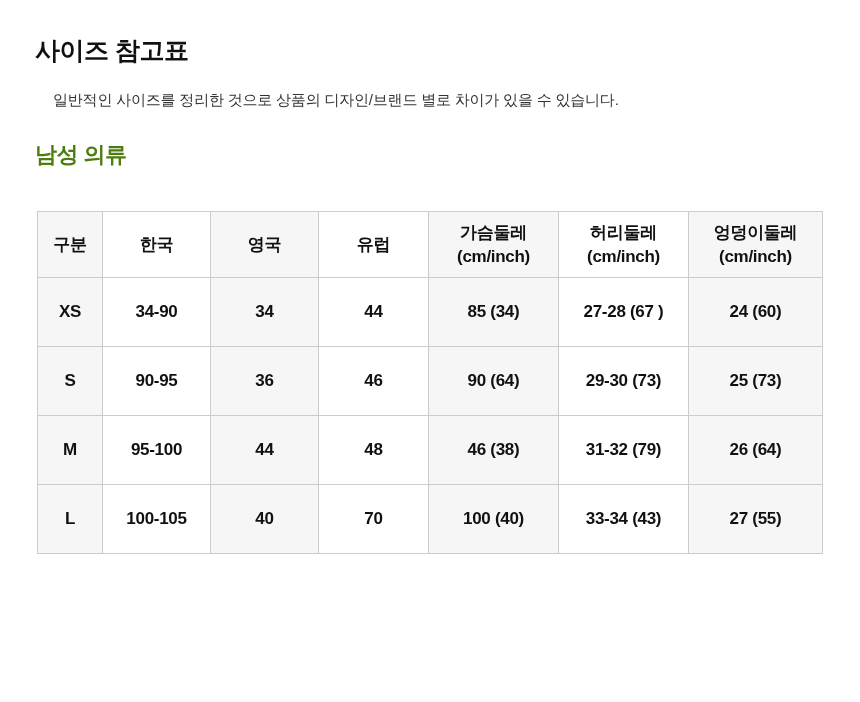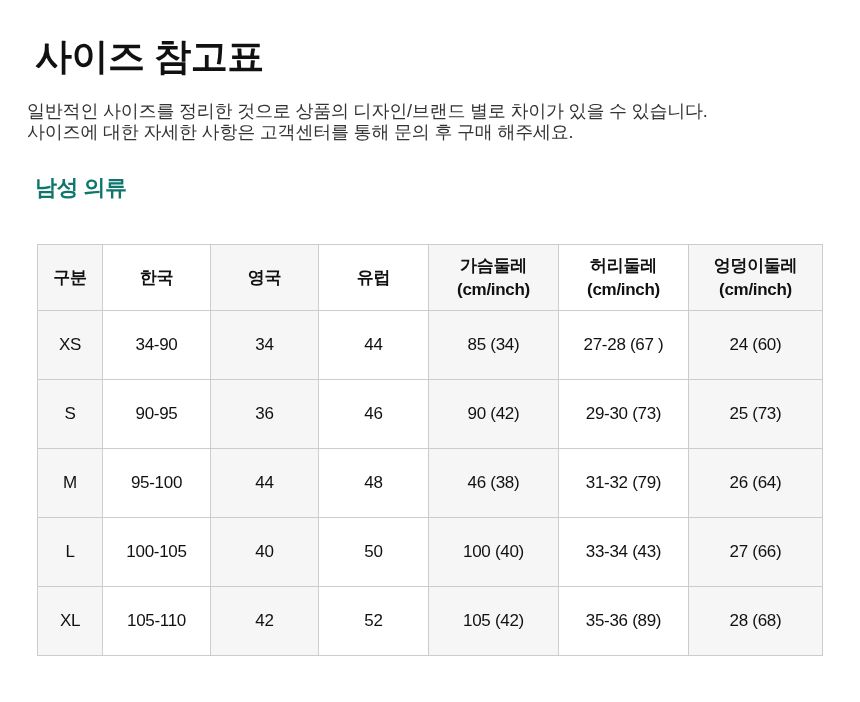--- a/index.html
+++ b/index.html
@@ -12,41 +12,41 @@
     overflow: hidden;
   }
   .page {
     position: relative;
     width: 860px;
     height: 702px;
     background: #ffffff;
   }
   .page-title {
     margin: 38px 0 0 35px;
-    font-size: 37px;
+    font-size: 25px;
     line-height: 1.0;
     font-weight: 700;
     letter-spacing: -0.5px;
     color: #111111;
   }
   .page-desc {
-    margin: 26px 0 0 27px;
-    font-size: 18px;
+    margin: 26px 0 0 53px;
+    font-size: 15px;
     line-height: 21px;
     font-weight: 400;
     color: #333333;
     letter-spacing: -0.2px;
   }
   .section-title {
     margin: 34px 0 0 35px;
     font-size: 22px;
     line-height: 1.0;
     font-weight: 700;
     letter-spacing: -0.5px;
-    color: #0f766e;
+    color: #4d7c0f;
   }
   table.size-table {
     margin: 45px 0 0 37px;
     border-collapse: collapse;
     table-layout: fixed;
     width: 785px;
     padding-left: 11px;
   }
   table.size-table td, table.size-table th {
     border: 1px solid #cccccc;
@@ -58,35 +58,34 @@
     background: #ffffff;
     padding: 0;
   }
   table.size-table th {
     font-weight: 700;
     height: 66px;
     white-space: pre-line;
     line-height: 24px;
   }
   table.size-table td {
-    font-weight: 400;
+    font-weight: 700;
     height: 69px;
   }
   table.size-table .shade { background: #f6f6f6; }
 </style>
 </head>
 <body>
 
 <div class="page">
 
   <h1 class="page-title">사이즈 참고표</h1>
 
   <p class="page-desc">
     <span>일반적인 사이즈를 정리한 것으로 상품의 디자인/브랜드 별로 차이가 있을 수 있습니다.</span><br>
-    <span>사이즈에 대한 자세한 사항은 고객센터를 통해 문의 후 구매 해주세요.</span>
   </p>
 
   <h2 class="section-title">남성 의류</h2>
 
   <table class="size-table">
     <colgroup>
       <col style="width:65px">
         <col style="width:108px">
         <col style="width:108px">
         <col style="width:110px">
@@ -116,47 +115,38 @@
         <td>44</td>
         <td class="shade">85 (34)</td>
         <td>27-28 (67 )</td>
         <td class="shade">24 (60)</td>
       </tr>
       <tr>
         <td class="shade">S</td>
         <td>90-95</td>
         <td class="shade">36</td>
         <td>46</td>
-        <td class="shade">90 (42)</td>
+        <td class="shade">90 (64)</td>
         <td>29-30 (73)</td>
         <td class="shade">25 (73)</td>
       </tr>
       <tr>
         <td class="shade">M</td>
         <td>95-100</td>
         <td class="shade">44</td>
         <td>48</td>
         <td class="shade">46 (38)</td>
         <td>31-32 (79)</td>
         <td class="shade">26 (64)</td>
       </tr>
       <tr>
         <td class="shade">L</td>
         <td>100-105</td>
         <td class="shade">40</td>
-        <td>50</td>
+        <td>70</td>
         <td class="shade">100 (40)</td>
         <td>33-34 (43)</td>
-        <td class="shade">27 (66)</td>
-      </tr>
-      <tr>
-        <td class="shade">XL</td>
-        <td>105-110</td>
-        <td class="shade">42</td>
-        <td>52</td>
-        <td class="shade">105 (42)</td>
-        <td>35-36 (89)</td>
-        <td class="shade">28 (68)</td>
+        <td class="shade">27 (55)</td>
       </tr>
     </tbody>
   </table>
 
 </div>
 
 </body></html>

